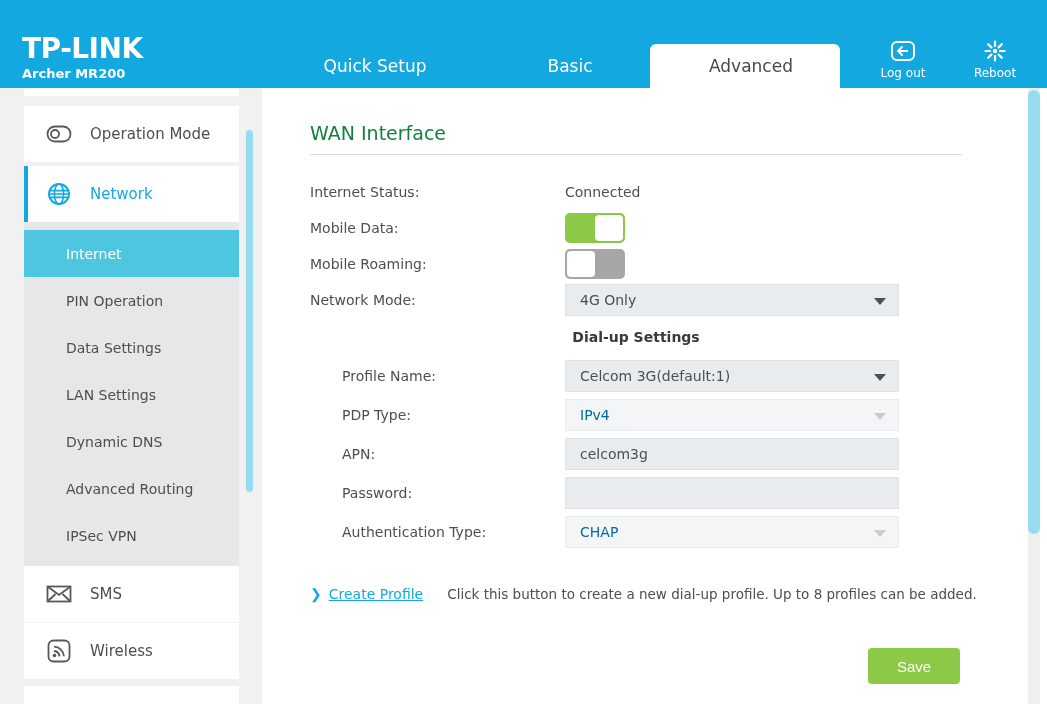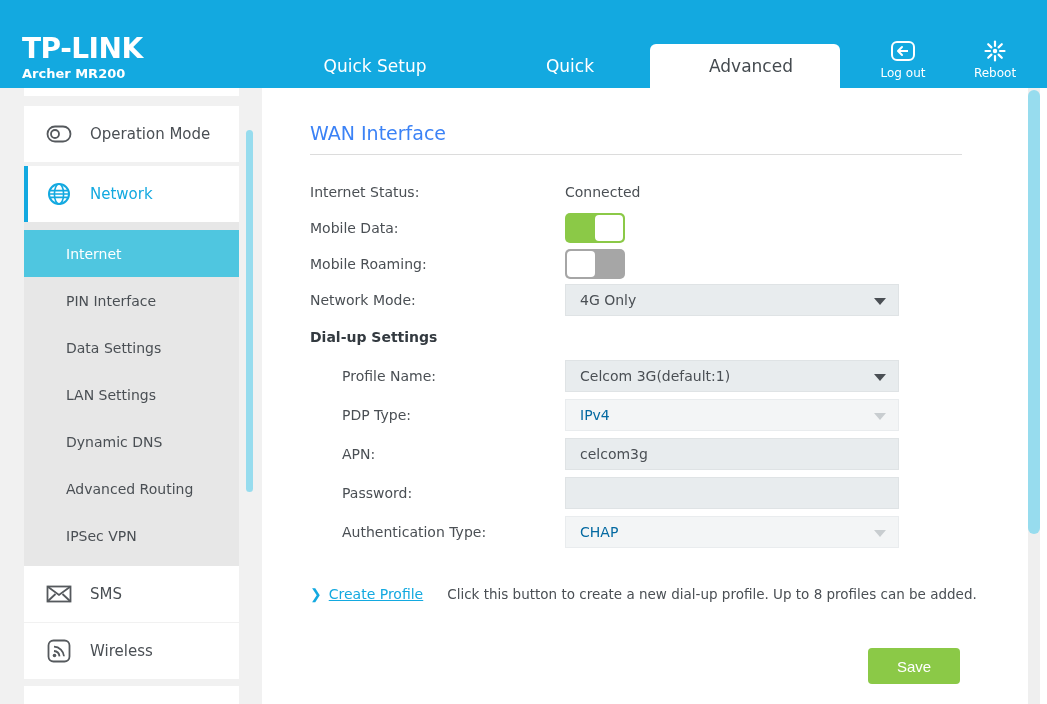--- a/index.html
+++ b/index.html
@@ -93,21 +93,21 @@
   }
 
   
   .content {
     position: absolute; left: 262px; top: 88px;
     width: 758px; height: 616px;
     background: #ffffff;
   }
   .page-title {
     position: absolute; left: 48px; top: 34px;
-    font-size: 19px; color: #3b82f6;
+    font-size: 19px; color: #15803d;
   }
   .title-rule {
     position: absolute; left: 48px; top: 66px;
     width: 652px; height: 1px; background: #dcdcdc;
   }
 
   .form { position: absolute; left: 48px; top: 88px; width: 652px; }
   .row { position: relative; height: 36px; }
   .row .lab {
     position: absolute; left: 0; top: 8px;
@@ -146,21 +146,21 @@
     width: 28px; height: 26px;
     background: #ffffff; border-radius: 4px;
   }
   .toggle.on  { background: #8bc947; }
   .toggle.on  .knob { right: 2px; }
   .toggle.off { background: #a6a6a6; }
   .toggle.off .knob { left: 2px; }
 
   .section-head {
     font-size: 14px; font-weight: bold; color: #333a40;
-    height: 36px; line-height: 26px;
+    height: 36px; line-height: 26px; text-align: center;
   }
 
   .create-row {
     position: absolute; left: 48px; top: 498px;
     display: flex; align-items: center;
   }
   .chev {
     color: #13a9e0; font-size: 14px; font-weight: bold;
     margin-right: 7px; line-height: 14px;
   }
@@ -199,21 +199,21 @@
 <body>
 
 <div class="header">
   <div class="logo-block">
     <div class="logo-main">TP-LINK</div>
     <div class="logo-model">Archer MR200</div>
   </div>
 
   <div class="tabs">
     <div class="tab t1">Quick Setup</div>
-    <div class="tab t2">Quick</div>
+    <div class="tab t2">Basic</div>
     <div class="tab active">Advanced</div>
   </div>
 
   <div class="header-actions">
     <div class="hdr-action">
       <span class="ico">
         <svg width="26" height="22" viewBox="0 0 26 22">
           <rect x="2" y="2" width="22" height="18" rx="5" ry="5" fill="none" stroke="#ffffff" stroke-width="2"></rect>
           <path d="M18 11 H9" stroke="#ffffff" stroke-width="2" fill="none"></path>
           <path d="M12 7 L8 11 L12 15" fill="none" stroke="#ffffff" stroke-width="2" stroke-linejoin="round" stroke-linecap="round"></path>
@@ -263,21 +263,21 @@
         <svg width="24" height="24" viewBox="0 0 24 24">
           <circle cx="12" cy="12" r="10" fill="none" stroke="#13a9e0" stroke-width="2"></circle>
           <ellipse cx="12" cy="12" rx="4.6" ry="10" fill="none" stroke="#13a9e0" stroke-width="1.6"></ellipse>
           <path d="M2.4 8.6 H21.6 M2.4 15.4 H21.6 M2 12 H22" stroke="#13a9e0" stroke-width="1.6" fill="none"></path>
         </svg>
       </span>
       <span class="nav-lbl">Network</span>
     </div>
     <div class="submenu">
       <div class="sub-item active">Internet</div>
-      <div class="sub-item">PIN Interface</div>
+      <div class="sub-item">PIN Operation</div>
       <div class="sub-item">Data Settings</div>
       <div class="sub-item">LAN Settings</div>
       <div class="sub-item">Dynamic DNS</div>
       <div class="sub-item">Advanced Routing</div>
       <div class="sub-item">IPSec VPN</div>
     </div>
   </div>
 
   <div class="nav-group" style="top:478px;">
     <div class="nav-main">

